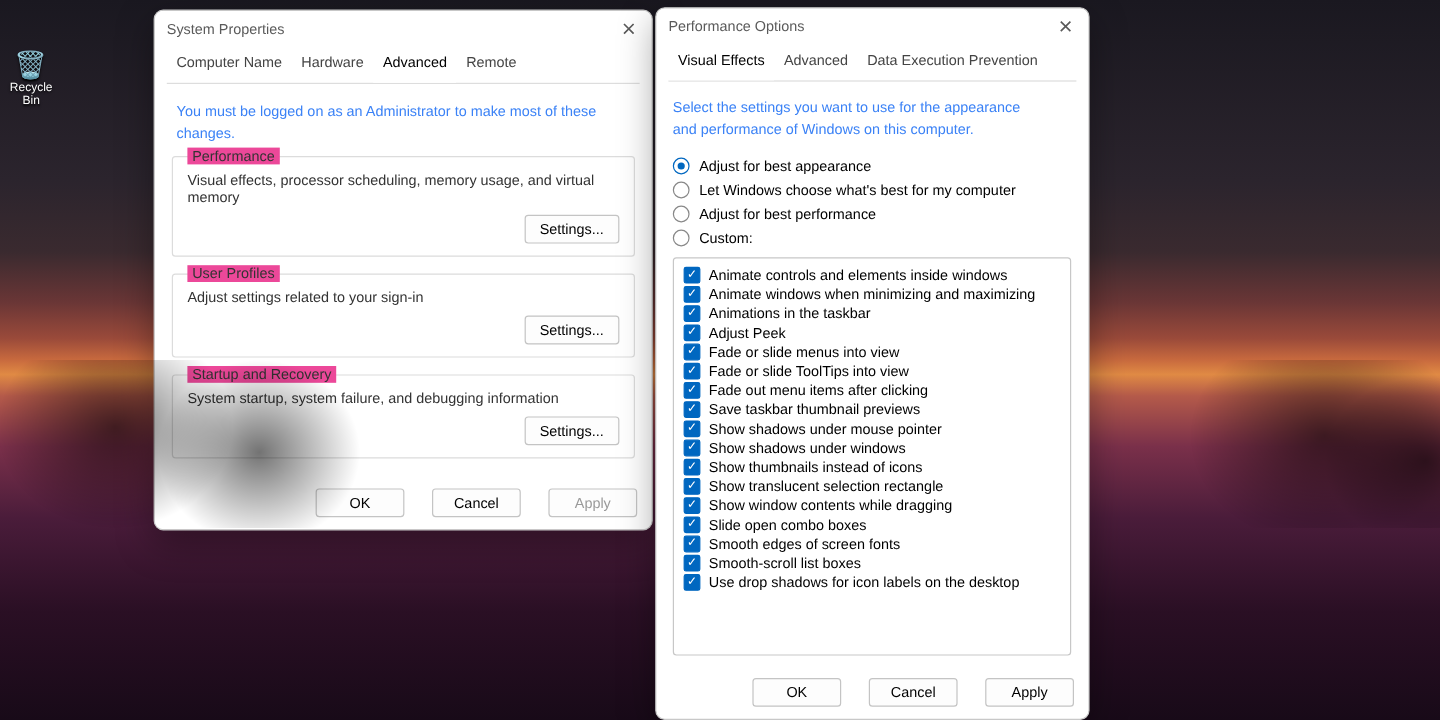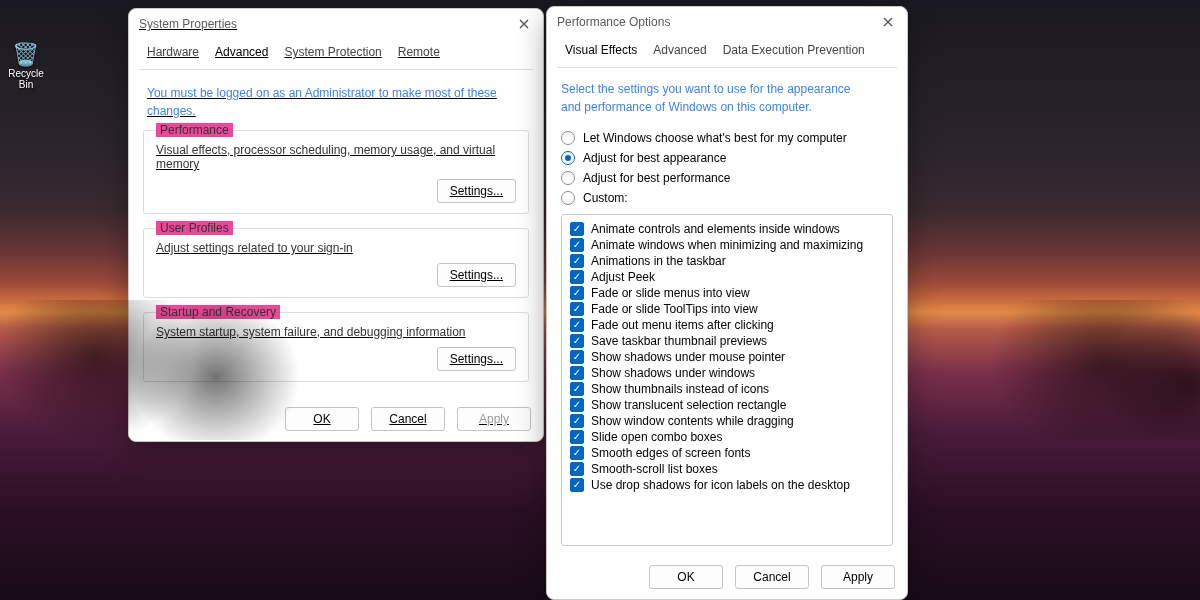--- a/index.html
+++ b/index.html
@@ -42,21 +42,21 @@
   display:flex; align-items:center; justify-content:space-between;
   padding: 6px 10px 2px 10px; color:#5a5a5a; font-size:12px;
 }
 .win .closebtn { width:18px; height:18px; border-radius:3px; display:flex; align-items:center;justify-content:center; cursor:pointer;}
 .tabs { display:flex; gap:0; padding: 4px 10px 0 10px; font-size:12px; color:#444; }
 .tabs .tab { padding:6px 8px 8px 8px; cursor:pointer; border-bottom:2px solid transparent;}
 .tabs .tab.active { color:#000; border-bottom:2px solid #fff; position:relative;}
 .tabs .tab.active::after{content:"";position:absolute;left:0;right:0;bottom:-1px;height:1px;background:#fff;}
 .tabrow-border{height:1px;background:#ddd; margin:0 10px;}
 .body { padding: 10px 14px; flex:1; overflow:auto; }
-.footer { display:flex; justify-content:flex-end; gap:12px; padding:10px 12px; }
+.footer { display:flex; justify-content:flex-end; gap:23px; padding:10px 12px; }
 button.win-btn {
   min-width:74px; height:24px; padding:0 12px;
   background:#fdfdfd; border:1px solid #c4c4c4; border-radius:3px;
   font: inherit; font-size:12px; cursor:pointer;
 }
 button.win-btn:disabled{ color:#9a9a9a; }
 .groupbox { border:1px solid #dcdcdc; border-radius:3px; padding:10px 12px 10px 12px; margin-bottom:14px; position:relative;}
 .groupbox .legend{ position:absolute; top:-8px; left:12px; background:#ec4899; padding:0 4px; font-size:12px; color:#333;}
 .grouptext{ font-size:12px; color:#333; padding:2px 0 8px 0;}
 .group-actions{ display:flex; justify-content:flex-end; }
@@ -72,33 +72,33 @@
 </head>
 <body>
 
 <div class="desktop">
 
   <div class="recycle-bin">
     <span class="glyph">🗑️</span>
     <span>Recycle Bin</span>
   </div>
 
-  <div class="win" style="left:128px; top:8px; width:416px; height:434px;text-decoration:underline;">
+  <div class="win" style="left:128px; top:8px; width:416px; height:434px;">
     <div class="titlebar">
       <span>System Properties</span>
       <div class="closebtn">
         <svg width="10" height="10" viewBox="0 0 10 10">
             <path d="M1 1 L9 9 M9 1 L1 9" stroke="currentColor" stroke-width="1.4"></path>
           </svg>
       </div>
     </div>
     <div class="tabs">
+      <div class="tab">Computer Name</div>
       <div class="tab">Hardware</div>
       <div class="tab active">Advanced</div>
-      <div class="tab">System Protection</div>
       <div class="tab">Remote</div>
     </div>
     <div class="tabrow-border"></div>
     <div class="body">
       <div class="muted" style="margin:4px 0 10px 4px;">You must be logged on as an Administrator to make most of these changes.</div>
 
       <div class="groupbox">
         <span class="legend">Performance</span>
         <div class="grouptext">Visual effects, processor scheduling, memory usage, and virtual memory</div>
         <div class="group-actions">
@@ -143,26 +143,26 @@
       <div class="tab active">Visual Effects</div>
       <div class="tab">Advanced</div>
       <div class="tab">Data Execution Prevention</div>
     </div>
     <div class="tabrow-border"></div>
     <div class="body" style="padding-top:12px;">
       <div class="muted" style="margin-bottom:12px;max-width:310px;">Select the settings you want to use for the appearance and performance of Windows on this computer.</div>
 
       <div id="radios">
           <div class="radio-row">
+            <span class="radio selected"></span>
+            <span>Adjust for best appearance</span>
+          </div>
+          <div class="radio-row">
             <span class="radio"></span>
             <span>Let Windows choose what's best for my computer</span>
-          </div>
-          <div class="radio-row">
-            <span class="radio selected"></span>
-            <span>Adjust for best appearance</span>
           </div>
           <div class="radio-row">
             <span class="radio"></span>
             <span>Adjust for best performance</span>
           </div>
           <div class="radio-row">
             <span class="radio"></span>
             <span>Custom:</span>
           </div>
         </div>

